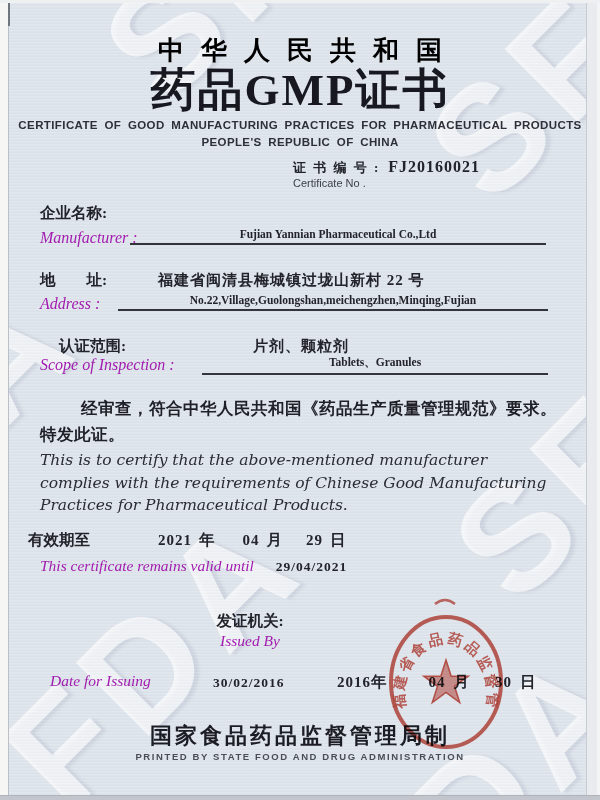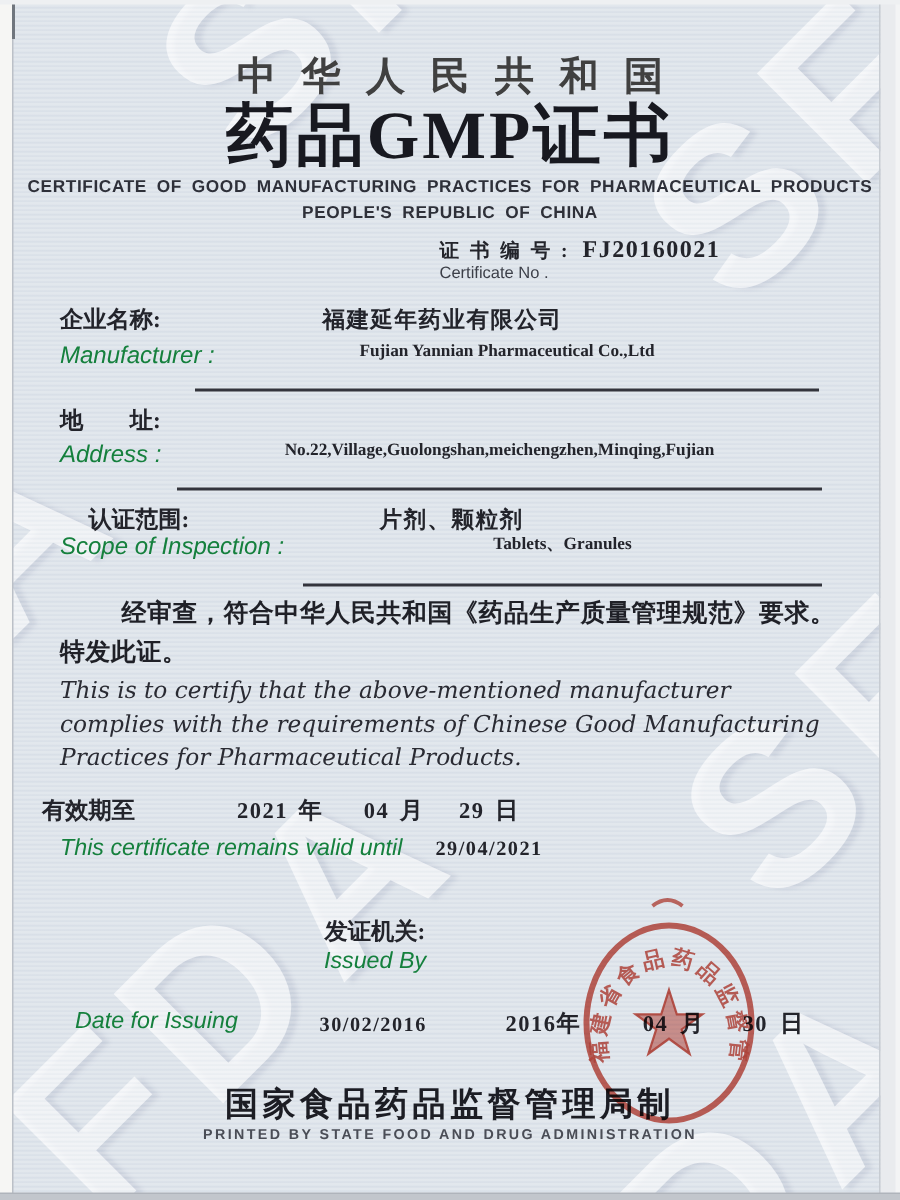--- a/index.html
+++ b/index.html
@@ -38,37 +38,37 @@
   .edge-right-band{right:0;top:0;width:13px;height:800px;background:#e9ebee;}
   .edge-right-line{right:13px;top:0;width:1px;height:800px;background:#c7ccd2;}
   .edge-right-white{right:0;top:0;width:3px;height:800px;background:#f3f4f5;}
   .edge-top{left:0;top:0;width:600px;height:3px;background:#eef0f2;}
   .edge-bottom{left:0;bottom:0;width:600px;height:4px;background:#c2c6cc;}
   .edge-bottom-line{left:0;bottom:4px;width:600px;height:1px;background:#afb4bb;}
 
   .abs{position:absolute;z-index:5;}
   .center{left:0;width:600px;text-align:center;}
 
-  .t-country{top:33px;font-size:26px;font-weight:bold;letter-spacing:17px;text-indent:17px;color:#404040;}
+  .t-country{top:33px;font-size:26px;font-weight:bold;letter-spacing:17px;text-indent:17px;color:#000000;}
   .t-main{top:60px;font-size:45px;font-weight:bold;letter-spacing:2px;color:#181920;}
   .t-sub{font-family:"Liberation Sans", sans-serif;font-weight:bold;font-size:11.5px;
          letter-spacing:0.4px;word-spacing:3px;color:#2e3039;}
   .t-sub1{top:119px;}
   .t-sub2{top:136px;}
 
   .certno{left:293px;top:158px;}
   .certno .cn{font-size:13px;font-weight:bold;letter-spacing:2px;color:#23242b;}
   .certno .num{font-size:16px;font-weight:bold;letter-spacing:1px;margin-left:4px;}
   .certno .en{font-family:"Liberation Sans", sans-serif;font-size:11px;color:#3c3f48;margin-top:0px;}
 
   .cn-label{font-size:15.5px;font-weight:bold;color:#23242b;}
   .cn-value{font-size:15px;font-weight:bold;color:#23242b;letter-spacing:1px;}
-  .en-label{font-family:Liberation Sans, sans-serif;font-style:italic;font-size:16px;color:#15803d;}
+  .en-label{font-family:Liberation Serif, serif;font-style:italic;font-size:16px;color:#a21caf;}
   .u-line{position:absolute;border-bottom:2px solid #33343c;text-align:center;
-          font-size:11.5px;font-weight:bold;color:#23242b;padding-bottom:19px;}
+          font-size:11.5px;font-weight:bold;color:#23242b;padding-bottom:3px;}
 
   .stmt-cn{left:40px;width:525px;font-size:16.5px;font-weight:700;letter-spacing:0.5px;color:#1f2027;}
   .stmt-en{left:40px;top:449px;width:520px;font-family:"DejaVu Serif", serif;font-style:italic;
            font-size:15.5px;line-height:22.5px;color:#2a2b33;}
 
   .inline-cn{font-size:15.5px;font-weight:bold;color:#23242b;}
   .date-num{font-size:15px;font-weight:bold;letter-spacing:1px;}
 
   .footer-cn{top:721px;font-size:22px;font-weight:bold;letter-spacing:3px;color:#1c1d24;}
   .footer-en{top:751px;font-family:"Liberation Sans", sans-serif;font-weight:bold;
@@ -107,25 +107,25 @@
 
   <div class="abs certno">
     <div>
       <span class="cn">证 书 编 号 :</span>
       <span class="num">FJ20160021</span>
     </div>
     <div class="en">Certificate No .</div>
   </div>
 
   <div class="abs cn-label" style="left:40px;top:203px;">企业名称:</div>
-  <div class="abs cn-value" style="left:215px;top:204px;">福建延年药业有限公司</div>
   <div class="abs en-label" style="left:40px;top:229px;">Manufacturer :</div>
   <div class="abs u-line" style="left:130px;top:228px;width:416px;">Fujian Yannian Pharmaceutical Co.,Ltd</div>
 
   <div class="abs cn-label" style="left:40px;top:270px;">地　　址:</div>
+  <div class="abs cn-value" style="left:158px;top:271px;">福建省闽清县梅城镇过垅山新村 22 号</div>
   <div class="abs en-label" style="left:40px;top:295px;">Address :</div>
   <div class="abs u-line" style="left:118px;top:294px;width:430px;">No.22,Village,Guolongshan,meichengzhen,Minqing,Fujian</div>
 
   <div class="abs cn-label" style="left:40px;top:336px;margin-left:19px;">认证范围:</div>
   <div class="abs cn-value" style="left:253px;top:337px;">片剂、颗粒剂</div>
   <div class="abs en-label" style="left:40px;top:356px;">Scope of Inspection :</div>
   <div class="abs u-line" style="left:202px;top:355px;width:346px;">Tablets、Granules</div>
 
   <div class="abs stmt-cn" style="top:398px;text-indent:2em;text-align:center;">经审查，符合中华人民共和国《药品生产质量管理规范》要求。</div>
   <div class="abs stmt-en">This is to certify that the above-mentioned manufacturer complies with the requirements of Chinese Good Manufacturing Practices for Pharmaceutical Products.</div>

